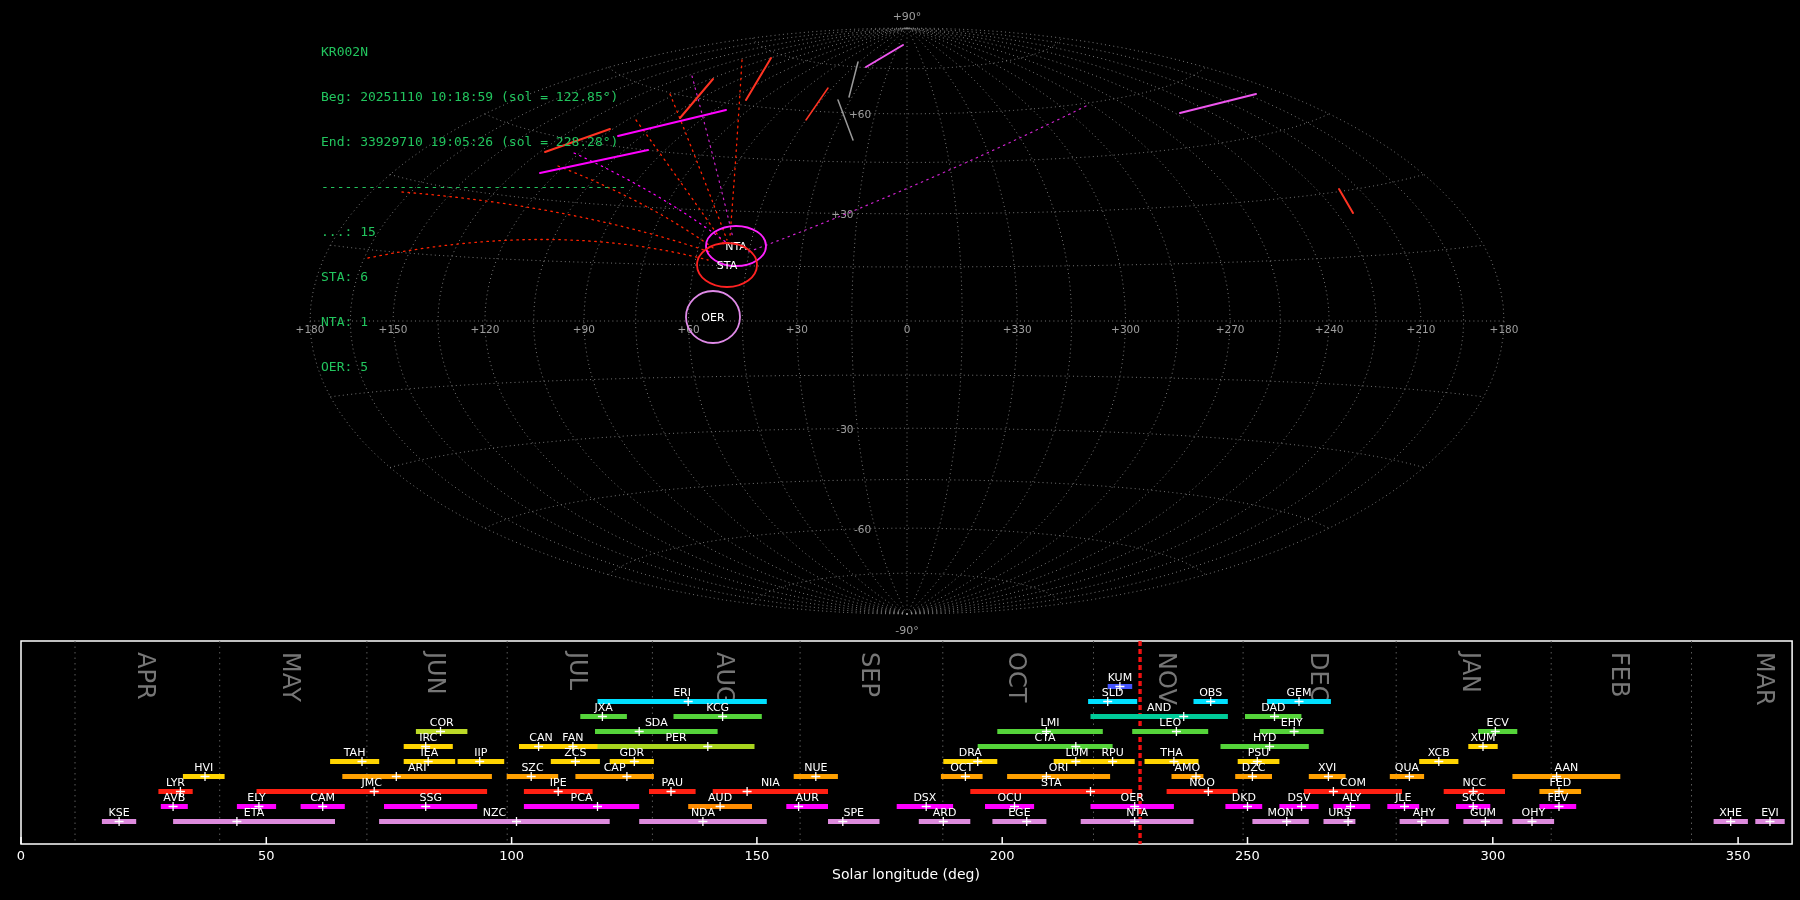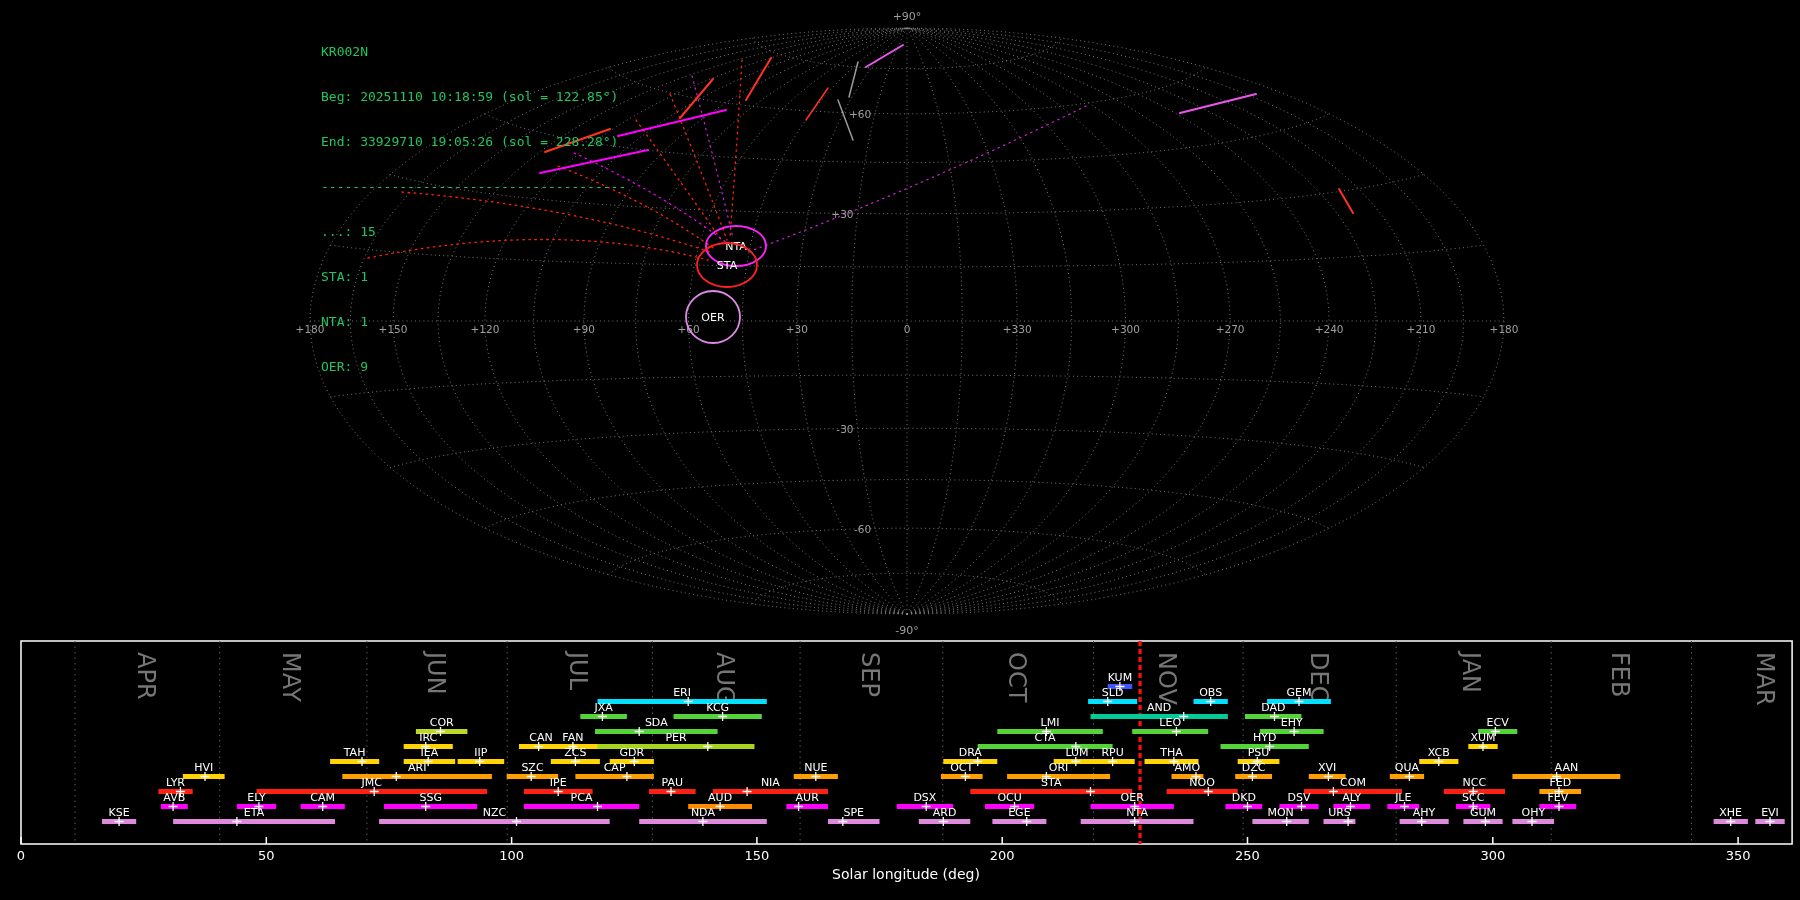--- a/index.html
+++ b/index.html
@@ -10,23 +10,23 @@
 </style>
 </head>
 <body>
 
 <div id="header">
   <div>KR002N</div>
   <div>Beg: 20251110 10:18:59 (sol = 122.85°)</div>
   <div>End: 33929710 19:05:26 (sol = 228.28°)</div>
   <div>---------------------------------------</div>
   <div>...: 15</div>
-  <div>STA: 1</div>
+  <div>STA: 6</div>
   <div>NTA: 1</div>
-  <div>OER: 9</div>
+  <div>OER: 5</div>
 </div>
 
 <svg id="skymap" width="1800" height="640" style="top:0">
     <path d="M907.0,614.0L875.8,613.6L844.6,612.4L813.6,610.4L782.9,607.6L752.5,604.0L722.5,599.7L693.1,594.5L664.2,588.7L636.0,582.1L608.5,574.7L581.9,566.7L556.1,558.0L531.3,548.7L507.5,538.7L484.9,528.2L463.3,517.1L443.0,505.4L424.0,493.2L406.3,480.6L390.0,467.5L375.1,454.0L361.6,440.2L349.7,426.0L339.2,411.5L330.3,396.8L323.0,381.9L317.4,366.8L313.3,351.6L310.8,336.3L310.0,321.0L310.8,305.7L313.3,290.4L317.4,275.2L323.0,260.1L330.3,245.2L339.2,230.5L349.7,216.0L361.6,201.8L375.1,188.0L390.0,174.5L406.3,161.4L424.0,148.8L443.0,136.6L463.3,124.9L484.9,113.8L507.5,103.3L531.3,93.3L556.1,84.0L581.9,75.3L608.5,67.3L636.0,59.9L664.2,53.3L693.1,47.5L722.5,42.3L752.5,38.0L782.9,34.4L813.6,31.6L844.6,29.6L875.8,28.4L907.0,28.0M907.0,614.0L876.1,612.6L845.5,610.4L815.3,607.5L785.6,603.8L756.3,599.4L727.7,594.2L699.7,588.4L672.4,581.8L645.9,574.7L620.3,566.8L595.5,558.4L571.7,549.4L548.9,539.9L527.2,529.8L506.5,519.2L487.0,508.2L468.7,496.7L451.6,484.8L435.7,472.5L421.1,459.9L407.8,446.9L395.9,433.6L385.3,420.1L376.1,406.4L368.2,392.5L361.8,378.4L356.8,364.1L353.2,349.8L351.0,335.4L350.3,321.0L351.0,306.6L353.2,292.2L356.8,277.9L361.8,263.6L368.2,249.5L376.1,235.6L385.3,221.9L395.9,208.4L407.8,195.1L421.1,182.1L435.7,169.5L451.6,157.2L468.7,145.3L487.0,133.8L506.5,122.8L527.2,112.2L548.9,102.1L571.7,92.6L595.5,83.6L620.3,75.2L645.9,67.3L672.4,60.2L699.7,53.6L727.7,47.8L756.3,42.6L785.6,38.2L815.3,34.5L845.5,31.6L876.1,29.4L907.0,28.0M907.0,614.0L877.0,611.6L847.5,608.5L818.6,604.7L790.2,600.2L762.5,595.0L735.5,589.1L709.3,582.7L683.9,575.6L659.3,568.0L635.7,559.8L613.0,551.1L591.2,541.8L570.5,532.2L550.8,522.0L532.1,511.5L514.5,500.5L498.1,489.2L482.8,477.6L468.6,465.7L455.6,453.4L443.8,440.9L433.2,428.2L423.9,415.2L415.7,402.1L408.8,388.8L403.1,375.4L398.7,361.9L395.6,348.3L393.7,334.7L393.0,321.0L393.7,307.3L395.6,293.7L398.7,280.1L403.1,266.6L408.8,253.2L415.7,239.9L423.9,226.8L433.2,213.8L443.8,201.1L455.6,188.6L468.6,176.3L482.8,164.4L498.1,152.8L514.5,141.5L532.1,130.5L550.8,120.0L570.5,109.8L591.2,100.2L613.0,90.9L635.7,82.2L659.3,74.0L683.9,66.4L709.3,59.3L735.5,52.9L762.5,47.0L790.2,41.8L818.6,37.3L847.5,33.5L877.0,30.4L907.0,28.0M907.0,614.0L878.4,610.7L850.5,606.7L823.2,602.1L796.6,596.8L770.8,591.0L745.8,584.5L721.6,577.5L698.3,570.0L675.9,562.0L654.3,553.5L633.7,544.5L614.1,535.2L595.4,525.4L577.7,515.3L561.0,504.8L545.3,494.0L530.7,482.9L517.1,471.5L504.5,459.8L493.0,448.0L482.6,435.9L473.3,423.6L465.0,411.1L457.8,398.5L451.8,385.8L446.8,373.0L442.9,360.0L440.2,347.1L438.5,334.0L437.9,321.0L438.5,308.0L440.2,294.9L442.9,282.0L446.8,269.0L451.8,256.2L457.8,243.5L465.0,230.9L473.3,218.4L482.6,206.1L493.0,194.0L504.5,182.2L517.1,170.5L530.7,159.1L545.3,148.0L561.0,137.2L577.7,126.7L595.4,116.6L614.1,106.8L633.7,97.5L654.3,88.5L675.9,80.0L698.3,72.0L721.6,64.5L745.8,57.5L770.8,51.0L796.6,45.2L823.2,39.9L850.5,35.3L878.4,31.3L907.0,28.0M907.0,614.0L880.3,609.8L854.3,605.1L829.1,599.7L804.7,593.8L781.1,587.3L758.3,580.3L736.4,572.9L715.3,565.0L695.1,556.7L675.8,548.0L657.4,538.9L639.8,529.4L623.2,519.6L607.5,509.5L592.8,499.1L578.9,488.4L566.0,477.5L554.1,466.3L543.0,454.9L533.0,443.4L523.8,431.6L515.7,419.7L508.5,407.7L502.2,395.5L496.9,383.3L492.6,370.9L489.2,358.5L486.8,346.0L485.3,333.5L484.9,321.0L485.3,308.5L486.8,296.0L489.2,283.5L492.6,271.1L496.9,258.7L502.2,246.5L508.5,234.3L515.7,222.3L523.8,210.4L533.0,198.6L543.0,187.1L554.1,175.7L566.0,164.5L578.9,153.6L592.8,142.9L607.5,132.5L623.2,122.4L639.8,112.6L657.4,103.1L675.8,94.0L695.1,85.3L715.3,77.0L736.4,69.1L758.3,61.7L781.1,54.7L804.7,48.2L829.1,42.3L854.3,36.9L880.3,32.2L907.0,28.0M907.0,614.0L882.6,609.0L859.0,603.5L836.2,597.5L814.2,591.0L793.1,584.1L772.7,576.6L753.2,568.8L734.5,560.6L716.7,552.1L699.6,543.2L683.5,534.0L668.1,524.4L653.6,514.6L639.9,504.5L627.0,494.2L614.9,483.7L603.7,472.9L593.4,462.0L583.8,450.8L575.1,439.5L567.2,428.1L560.1,416.5L553.9,404.8L548.5,393.1L544.0,381.2L540.2,369.2L537.3,357.2L535.2,345.2L534.0,333.1L533.6,321.0L534.0,308.9L535.2,296.8L537.3,284.8L540.2,272.8L544.0,260.8L548.5,248.9L553.9,237.2L560.1,225.5L567.2,213.9L575.1,202.5L583.8,191.2L593.4,180.0L603.7,169.1L614.9,158.3L627.0,147.8L639.9,137.5L653.6,127.4L668.1,117.6L683.5,108.0L699.6,98.8L716.7,89.9L734.5,81.4L753.2,73.2L772.7,65.4L793.1,57.9L814.2,51.0L836.2,44.5L859.0,38.5L882.6,33.0L907.0,28.0M907.0,614.0L885.3,608.3L864.4,602.2L844.3,595.6L825.0,588.6L806.5,581.2L788.8,573.4L771.9,565.3L755.7,556.9L740.3,548.1L725.6,539.1L711.6,529.8L698.5,520.2L686.0,510.4L674.3,500.4L663.3,490.2L653.0,479.7L643.5,469.1L634.6,458.4L626.5,447.4L619.1,436.4L612.4,425.2L606.4,413.9L601.1,402.5L596.6,391.0L592.7,379.5L589.5,367.8L587.1,356.2L585.3,344.5L584.3,332.7L583.9,321.0L584.3,309.3L585.3,297.5L587.1,285.8L589.5,274.2L592.7,262.5L596.6,251.0L601.1,239.5L606.4,228.1L612.4,216.8L619.1,205.6L626.5,194.6L634.6,183.6L643.5,172.9L653.0,162.3L663.3,151.8L674.3,141.6L686.0,131.6L698.5,121.8L711.6,112.2L725.6,102.9L740.3,93.9L755.7,85.1L771.9,76.7L788.8,68.6L806.5,60.8L825.0,53.4L844.3,46.4L864.4,39.8L885.3,33.7L907.0,28.0M907.0,614.0L888.4,607.7L870.5,601.0L853.4,594.0L837.0,586.5L821.3,578.8L806.4,570.7L792.1,562.4L778.5,553.7L765.5,544.8L753.2,535.7L741.6,526.3L730.6,516.8L720.2,507.0L710.5,497.0L701.3,486.8L692.8,476.5L684.9,466.0L677.5,455.4L670.8,444.7L664.7,433.8L659.1,422.8L654.2,411.7L649.8,400.6L646.1,389.4L642.9,378.1L640.3,366.7L638.2,355.3L636.8,343.9L635.9,332.5L635.6,321.0L635.9,309.5L636.8,298.1L638.2,286.7L640.3,275.3L642.9,263.9L646.1,252.6L649.8,241.4L654.2,230.3L659.1,219.2L664.7,208.2L670.8,197.3L677.5,186.6L684.9,176.0L692.8,165.5L701.3,155.2L710.5,145.0L720.2,135.0L730.6,125.2L741.6,115.7L753.2,106.3L765.5,97.2L778.5,88.3L792.1,79.6L806.4,71.3L821.3,63.2L837.0,55.5L853.4,48.0L870.5,41.0L888.4,34.3L907.0,28.0M907.0,614.0L891.7,607.2L877.1,600.0L863.2,592.6L849.9,584.8L837.2,576.8L825.1,568.5L813.6,560.0L802.6,551.2L792.2,542.2L782.3,533.0L773.0,523.6L764.2,514.0L755.9,504.2L748.1,494.3L740.8,484.2L734.0,473.9L727.7,463.6L721.8,453.1L716.5,442.5L711.6,431.7L707.2,420.9L703.2,410.0L699.8,399.1L696.8,388.0L694.2,377.0L692.2,365.8L690.6,354.7L689.4,343.4L688.7,332.2L688.5,321.0L688.7,309.8L689.4,298.6L690.6,287.3L692.2,276.2L694.2,265.0L696.8,254.0L699.8,242.9L703.2,232.0L707.2,221.1L711.6,210.3L716.5,199.5L721.8,188.9L727.7,178.4L734.0,168.1L740.8,157.8L748.1,147.7L755.9,137.8L764.2,128.0L773.0,118.4L782.3,109.0L792.2,99.8L802.6,90.8L813.6,82.0L825.1,73.5L837.2,65.2L849.9,57.2L863.2,49.4L877.1,42.0L891.7,34.8L907.0,28.0M907.0,614.0L895.3,606.8L884.2,599.3L873.6,591.5L863.5,583.5L853.9,575.2L844.7,566.8L836.0,558.1L827.8,549.2L819.9,540.1L812.5,530.9L805.5,521.4L798.9,511.8L792.7,502.1L786.8,492.2L781.4,482.1L776.3,472.0L771.5,461.7L767.2,451.3L763.2,440.8L759.5,430.2L756.2,419.5L753.3,408.8L750.7,397.9L748.5,387.1L746.6,376.1L745.0,365.2L743.8,354.1L743.0,343.1L742.5,332.1L742.3,321.0L742.5,309.9L743.0,298.9L743.8,287.9L745.0,276.8L746.6,265.9L748.5,254.9L750.7,244.1L753.3,233.2L756.2,222.5L759.5,211.8L763.2,201.2L767.2,190.7L771.5,180.3L776.3,170.0L781.4,159.9L786.8,149.8L792.7,139.9L798.9,130.2L805.5,120.6L812.5,111.1L819.9,101.9L827.8,92.8L836.0,83.9L844.7,75.2L853.9,66.8L863.5,58.5L873.6,50.5L884.2,42.7L895.3,35.2L907.0,28.0M907.0,614.0L899.1,606.5L891.6,598.7L884.5,590.7L877.7,582.5L871.2,574.1L865.1,565.5L859.3,556.8L853.7,547.8L848.5,538.7L843.6,529.4L838.9,519.9L834.5,510.3L830.3,500.6L826.4,490.7L822.8,480.7L819.4,470.6L816.2,460.4L813.3,450.0L810.7,439.6L808.3,429.1L806.1,418.5L804.1,407.9L802.4,397.1L800.9,386.4L799.7,375.5L798.6,364.7L797.8,353.8L797.3,342.9L796.9,331.9L796.8,321.0L796.9,310.1L797.3,299.1L797.8,288.2L798.6,277.3L799.7,266.5L800.9,255.6L802.4,244.9L804.1,234.1L806.1,223.5L808.3,212.9L810.7,202.4L813.3,192.0L816.2,181.6L819.4,171.4L822.8,161.3L826.4,151.3L830.3,141.4L834.5,131.7L838.9,122.1L843.6,112.6L848.5,103.3L853.7,94.2L859.3,85.2L865.1,76.5L871.2,67.9L877.7,59.5L884.5,51.3L891.6,43.3L899.1,35.5L907.0,28.0M907.0,614.0L903.0,606.3L899.2,598.4L895.7,590.3L892.2,582.0L889.0,573.5L885.9,564.8L883.0,556.0L880.2,547.0L877.6,537.8L875.1,528.5L872.8,519.0L870.6,509.4L868.5,499.7L866.6,489.8L864.8,479.9L863.1,469.8L861.5,459.6L860.0,449.3L858.7,438.9L857.5,428.5L856.4,417.9L855.4,407.3L854.6,396.7L853.8,386.0L853.2,375.2L852.7,364.4L852.3,353.6L852.0,342.7L851.8,331.9L851.8,321.0L851.8,310.1L852.0,299.3L852.3,288.4L852.7,277.6L853.2,266.8L853.8,256.0L854.6,245.3L855.4,234.7L856.4,224.1L857.5,213.5L858.7,203.1L860.0,192.7L861.5,182.4L863.1,172.2L864.8,162.1L866.6,152.2L868.5,142.3L870.6,132.6L872.8,123.0L875.1,113.5L877.6,104.2L880.2,95.0L883.0,86.0L885.9,77.2L889.0,68.5L892.2,60.0L895.7,51.7L899.2,43.6L903.0,35.7L907.0,28.0M907.0,614.0L907.0,606.2L907.0,598.3L907.0,590.1L907.0,581.8L907.0,573.2L907.0,564.6L907.0,555.7L907.0,546.7L907.0,537.5L907.0,528.2L907.0,518.7L907.0,509.1L907.0,499.4L907.0,489.5L907.0,479.6L907.0,469.5L907.0,459.3L907.0,449.0L907.0,438.7L907.0,428.2L907.0,417.7L907.0,407.2L907.0,396.5L907.0,385.8L907.0,375.1L907.0,364.3L907.0,353.5L907.0,342.7L907.0,331.8L907.0,321.0L907.0,310.2L907.0,299.3L907.0,288.5L907.0,277.7L907.0,266.9L907.0,256.2L907.0,245.5L907.0,234.8L907.0,224.3L907.0,213.8L907.0,203.3L907.0,193.0L907.0,182.7L907.0,172.5L907.0,162.4L907.0,152.5L907.0,142.6L907.0,132.9L907.0,123.3L907.0,113.8L907.0,104.5L907.0,95.3L907.0,86.3L907.0,77.4L907.0,68.8L907.0,60.2L907.0,51.9L907.0,43.7L907.0,35.8L907.0,28.0M907.0,614.0L911.0,606.3L914.8,598.4L918.3,590.3L921.8,582.0L925.0,573.5L928.1,564.8L931.0,556.0L933.8,547.0L936.4,537.8L938.9,528.5L941.2,519.0L943.4,509.4L945.5,499.7L947.4,489.8L949.2,479.9L950.9,469.8L952.5,459.6L954.0,449.3L955.3,438.9L956.5,428.5L957.6,417.9L958.6,407.3L959.4,396.7L960.2,386.0L960.8,375.2L961.3,364.4L961.7,353.6L962.0,342.7L962.2,331.9L962.2,321.0L962.2,310.1L962.0,299.3L961.7,288.4L961.3,277.6L960.8,266.8L960.2,256.0L959.4,245.3L958.6,234.7L957.6,224.1L956.5,213.5L955.3,203.1L954.0,192.7L952.5,182.4L950.9,172.2L949.2,162.1L947.4,152.2L945.5,142.3L943.4,132.6L941.2,123.0L938.9,113.5L936.4,104.2L933.8,95.0L931.0,86.0L928.1,77.2L925.0,68.5L921.8,60.0L918.3,51.7L914.8,43.6L911.0,35.7L907.0,28.0M907.0,614.0L914.9,606.5L922.4,598.7L929.5,590.7L936.3,582.5L942.8,574.1L948.9,565.5L954.7,556.8L960.3,547.8L965.5,538.7L970.4,529.4L975.1,519.9L979.5,510.3L983.7,500.6L987.6,490.7L991.2,480.7L994.6,470.6L997.8,460.4L1000.7,450.0L1003.3,439.6L1005.7,429.1L1007.9,418.5L1009.9,407.9L1011.6,397.1L1013.1,386.4L1014.3,375.5L1015.4,364.7L1016.2,353.8L1016.7,342.9L1017.1,331.9L1017.2,321.0L1017.1,310.1L1016.7,299.1L1016.2,288.2L1015.4,277.3L1014.3,266.5L1013.1,255.6L1011.6,244.9L1009.9,234.1L1007.9,223.5L1005.7,212.9L1003.3,202.4L1000.7,192.0L997.8,181.6L994.6,171.4L991.2,161.3L987.6,151.3L983.7,141.4L979.5,131.7L975.1,122.1L970.4,112.6L965.5,103.3L960.3,94.2L954.7,85.2L948.9,76.5L942.8,67.9L936.3,59.5L929.5,51.3L922.4,43.3L914.9,35.5L907.0,28.0M907.0,614.0L918.7,606.8L929.8,599.3L940.4,591.5L950.5,583.5L960.1,575.2L969.3,566.8L978.0,558.1L986.2,549.2L994.1,540.1L1001.5,530.9L1008.5,521.4L1015.1,511.8L1021.3,502.1L1027.2,492.2L1032.6,482.1L1037.7,472.0L1042.5,461.7L1046.8,451.3L1050.8,440.8L1054.5,430.2L1057.8,419.5L1060.7,408.8L1063.3,397.9L1065.5,387.1L1067.4,376.1L1069.0,365.2L1070.2,354.1L1071.0,343.1L1071.5,332.1L1071.7,321.0L1071.5,309.9L1071.0,298.9L1070.2,287.9L1069.0,276.8L1067.4,265.9L1065.5,254.9L1063.3,244.1L1060.7,233.2L1057.8,222.5L1054.5,211.8L1050.8,201.2L1046.8,190.7L1042.5,180.3L1037.7,170.0L1032.6,159.9L1027.2,149.8L1021.3,139.9L1015.1,130.2L1008.5,120.6L1001.5,111.1L994.1,101.9L986.2,92.8L978.0,83.9L969.3,75.2L960.1,66.8L950.5,58.5L940.4,50.5L929.8,42.7L918.7,35.2L907.0,28.0M907.0,614.0L922.3,607.2L936.9,600.0L950.8,592.6L964.1,584.8L976.8,576.8L988.9,568.5L1000.4,560.0L1011.4,551.2L1021.8,542.2L1031.7,533.0L1041.0,523.6L1049.8,514.0L1058.1,504.2L1065.9,494.3L1073.2,484.2L1080.0,473.9L1086.3,463.6L1092.2,453.1L1097.5,442.5L1102.4,431.7L1106.8,420.9L1110.8,410.0L1114.2,399.1L1117.2,388.0L1119.8,377.0L1121.8,365.8L1123.4,354.7L1124.6,343.4L1125.3,332.2L1125.5,321.0L1125.3,309.8L1124.6,298.6L1123.4,287.3L1121.8,276.2L1119.8,265.0L1117.2,254.0L1114.2,242.9L1110.8,232.0L1106.8,221.1L1102.4,210.3L1097.5,199.5L1092.2,188.9L1086.3,178.4L1080.0,168.1L1073.2,157.8L1065.9,147.7L1058.1,137.8L1049.8,128.0L1041.0,118.4L1031.7,109.0L1021.8,99.8L1011.4,90.8L1000.4,82.0L988.9,73.5L976.8,65.2L964.1,57.2L950.8,49.4L936.9,42.0L922.3,34.8L907.0,28.0M907.0,614.0L925.6,607.7L943.5,601.0L960.6,594.0L977.0,586.5L992.7,578.8L1007.6,570.7L1021.9,562.4L1035.5,553.7L1048.5,544.8L1060.8,535.7L1072.4,526.3L1083.4,516.8L1093.8,507.0L1103.5,497.0L1112.7,486.8L1121.2,476.5L1129.1,466.0L1136.5,455.4L1143.2,444.7L1149.3,433.8L1154.9,422.8L1159.8,411.7L1164.2,400.6L1167.9,389.4L1171.1,378.1L1173.7,366.7L1175.8,355.3L1177.2,343.9L1178.1,332.5L1178.4,321.0L1178.1,309.5L1177.2,298.1L1175.8,286.7L1173.7,275.3L1171.1,263.9L1167.9,252.6L1164.2,241.4L1159.8,230.3L1154.9,219.2L1149.3,208.2L1143.2,197.3L1136.5,186.6L1129.1,176.0L1121.2,165.5L1112.7,155.2L1103.5,145.0L1093.8,135.0L1083.4,125.2L1072.4,115.7L1060.8,106.3L1048.5,97.2L1035.5,88.3L1021.9,79.6L1007.6,71.3L992.7,63.2L977.0,55.5L960.6,48.0L943.5,41.0L925.6,34.3L907.0,28.0M907.0,614.0L928.7,608.3L949.6,602.2L969.7,595.6L989.0,588.6L1007.5,581.2L1025.2,573.4L1042.1,565.3L1058.3,556.9L1073.7,548.1L1088.4,539.1L1102.4,529.8L1115.5,520.2L1128.0,510.4L1139.7,500.4L1150.7,490.2L1161.0,479.7L1170.5,469.1L1179.4,458.4L1187.5,447.4L1194.9,436.4L1201.6,425.2L1207.6,413.9L1212.9,402.5L1217.4,391.0L1221.3,379.5L1224.5,367.8L1226.9,356.2L1228.7,344.5L1229.7,332.7L1230.1,321.0L1229.7,309.3L1228.7,297.5L1226.9,285.8L1224.5,274.2L1221.3,262.5L1217.4,251.0L1212.9,239.5L1207.6,228.1L1201.6,216.8L1194.9,205.6L1187.5,194.6L1179.4,183.6L1170.5,172.9L1161.0,162.3L1150.7,151.8L1139.7,141.6L1128.0,131.6L1115.5,121.8L1102.4,112.2L1088.4,102.9L1073.7,93.9L1058.3,85.1L1042.1,76.7L1025.2,68.6L1007.5,60.8L989.0,53.4L969.7,46.4L949.6,39.8L928.7,33.7L907.0,28.0M907.0,614.0L931.4,609.0L955.0,603.5L977.8,597.5L999.8,591.0L1020.9,584.1L1041.3,576.6L1060.8,568.8L1079.5,560.6L1097.3,552.1L1114.4,543.2L1130.5,534.0L1145.9,524.4L1160.4,514.6L1174.1,504.5L1187.0,494.2L1199.1,483.7L1210.3,472.9L1220.6,462.0L1230.2,450.8L1238.9,439.5L1246.8,428.1L1253.9,416.5L1260.1,404.8L1265.5,393.1L1270.0,381.2L1273.8,369.2L1276.7,357.2L1278.8,345.2L1280.0,333.1L1280.4,321.0L1280.0,308.9L1278.8,296.8L1276.7,284.8L1273.8,272.8L1270.0,260.8L1265.5,248.9L1260.1,237.2L1253.9,225.5L1246.8,213.9L1238.9,202.5L1230.2,191.2L1220.6,180.0L1210.3,169.1L1199.1,158.3L1187.0,147.8L1174.1,137.5L1160.4,127.4L1145.9,117.6L1130.5,108.0L1114.4,98.8L1097.3,89.9L1079.5,81.4L1060.8,73.2L1041.3,65.4L1020.9,57.9L999.8,51.0L977.8,44.5L955.0,38.5L931.4,33.0L907.0,28.0M907.0,614.0L933.7,609.8L959.7,605.1L984.9,599.7L1009.3,593.8L1032.9,587.3L1055.7,580.3L1077.6,572.9L1098.7,565.0L1118.9,556.7L1138.2,548.0L1156.6,538.9L1174.2,529.4L1190.8,519.6L1206.5,509.5L1221.2,499.1L1235.1,488.4L1248.0,477.5L1259.9,466.3L1271.0,454.9L1281.0,443.4L1290.2,431.6L1298.3,419.7L1305.5,407.7L1311.8,395.5L1317.1,383.3L1321.4,370.9L1324.8,358.5L1327.2,346.0L1328.7,333.5L1329.1,321.0L1328.7,308.5L1327.2,296.0L1324.8,283.5L1321.4,271.1L1317.1,258.7L1311.8,246.5L1305.5,234.3L1298.3,222.3L1290.2,210.4L1281.0,198.6L1271.0,187.1L1259.9,175.7L1248.0,164.5L1235.1,153.6L1221.2,142.9L1206.5,132.5L1190.8,122.4L1174.2,112.6L1156.6,103.1L1138.2,94.0L1118.9,85.3L1098.7,77.0L1077.6,69.1L1055.7,61.7L1032.9,54.7L1009.3,48.2L984.9,42.3L959.7,36.9L933.7,32.2L907.0,28.0M907.0,614.0L935.6,610.7L963.5,606.7L990.8,602.1L1017.4,596.8L1043.2,591.0L1068.2,584.5L1092.4,577.5L1115.7,570.0L1138.1,562.0L1159.7,553.5L1180.3,544.5L1199.9,535.2L1218.6,525.4L1236.3,515.3L1253.0,504.8L1268.7,494.0L1283.3,482.9L1296.9,471.5L1309.5,459.8L1321.0,448.0L1331.4,435.9L1340.7,423.6L1349.0,411.1L1356.2,398.5L1362.2,385.8L1367.2,373.0L1371.1,360.0L1373.8,347.1L1375.5,334.0L1376.1,321.0L1375.5,308.0L1373.8,294.9L1371.1,282.0L1367.2,269.0L1362.2,256.2L1356.2,243.5L1349.0,230.9L1340.7,218.4L1331.4,206.1L1321.0,194.0L1309.5,182.2L1296.9,170.5L1283.3,159.1L1268.7,148.0L1253.0,137.2L1236.3,126.7L1218.6,116.6L1199.9,106.8L1180.3,97.5L1159.7,88.5L1138.1,80.0L1115.7,72.0L1092.4,64.5L1068.2,57.5L1043.2,51.0L1017.4,45.2L990.8,39.9L963.5,35.3L935.6,31.3L907.0,28.0M907.0,614.0L937.0,611.6L966.5,608.5L995.4,604.7L1023.8,600.2L1051.5,595.0L1078.5,589.1L1104.7,582.7L1130.1,575.6L1154.7,568.0L1178.3,559.8L1201.0,551.1L1222.8,541.8L1243.5,532.2L1263.2,522.0L1281.9,511.5L1299.5,500.5L1315.9,489.2L1331.2,477.6L1345.4,465.7L1358.4,453.4L1370.2,440.9L1380.8,428.2L1390.1,415.2L1398.3,402.1L1405.2,388.8L1410.9,375.4L1415.3,361.9L1418.4,348.3L1420.3,334.7L1421.0,321.0L1420.3,307.3L1418.4,293.7L1415.3,280.1L1410.9,266.6L1405.2,253.2L1398.3,239.9L1390.1,226.8L1380.8,213.8L1370.2,201.1L1358.4,188.6L1345.4,176.3L1331.2,164.4L1315.9,152.8L1299.5,141.5L1281.9,130.5L1263.2,120.0L1243.5,109.8L1222.8,100.2L1201.0,90.9L1178.3,82.2L1154.7,74.0L1130.1,66.4L1104.7,59.3L1078.5,52.9L1051.5,47.0L1023.8,41.8L995.4,37.3L966.5,33.5L937.0,30.4L907.0,28.0M907.0,614.0L937.9,612.6L968.5,610.4L998.7,607.5L1028.4,603.8L1057.7,599.4L1086.3,594.2L1114.3,588.4L1141.6,581.8L1168.1,574.7L1193.7,566.8L1218.5,558.4L1242.3,549.4L1265.1,539.9L1286.8,529.8L1307.5,519.2L1327.0,508.2L1345.3,496.7L1362.4,484.8L1378.3,472.5L1392.9,459.9L1406.2,446.9L1418.1,433.6L1428.7,420.1L1437.9,406.4L1445.8,392.5L1452.2,378.4L1457.2,364.1L1460.8,349.8L1463.0,335.4L1463.7,321.0L1463.0,306.6L1460.8,292.2L1457.2,277.9L1452.2,263.6L1445.8,249.5L1437.9,235.6L1428.7,221.9L1418.1,208.4L1406.2,195.1L1392.9,182.1L1378.3,169.5L1362.4,157.2L1345.3,145.3L1327.0,133.8L1307.5,122.8L1286.8,112.2L1265.1,102.1L1242.3,92.6L1218.5,83.6L1193.7,75.2L1168.1,67.3L1141.6,60.2L1114.3,53.6L1086.3,47.8L1057.7,42.6L1028.4,38.2L998.7,34.5L968.5,31.6L937.9,29.4L907.0,28.0M907.0,614.0L938.2,613.6L969.4,612.4L1000.4,610.4L1031.1,607.6L1061.5,604.0L1091.5,599.7L1120.9,594.5L1149.8,588.7L1178.0,582.1L1205.5,574.7L1232.1,566.7L1257.9,558.0L1282.7,548.7L1306.5,538.7L1329.1,528.2L1350.7,517.1L1371.0,505.4L1390.0,493.2L1407.7,480.6L1424.0,467.5L1438.9,454.0L1452.4,440.2L1464.3,426.0L1474.8,411.5L1483.7,396.8L1491.0,381.9L1496.6,366.8L1500.7,351.6L1503.2,336.3L1504.0,321.0L1503.2,305.7L1500.7,290.4L1496.6,275.2L1491.0,260.1L1483.7,245.2L1474.8,230.5L1464.3,216.0L1452.4,201.8L1438.9,188.0L1424.0,174.5L1407.7,161.4L1390.0,148.8L1371.0,136.6L1350.7,124.9L1329.1,113.8L1306.5,103.3L1282.7,93.3L1257.9,84.0L1232.1,75.3L1205.5,67.3L1178.0,59.9L1149.8,53.3L1120.9,47.5L1091.5,42.3L1061.5,38.0L1031.1,34.4L1000.4,31.6L969.4,29.6L938.2,28.4L907.0,28.0M752.5,604.0L753.1,603.1L753.7,602.1L754.5,601.2L755.4,600.3L756.3,599.4L757.4,598.5L758.5,597.6L759.8,596.7L761.1,595.8L762.5,595.0L764.0,594.2L765.6,593.3L767.3,592.5L769.0,591.7L770.8,591.0L772.7,590.2L774.7,589.5L776.8,588.7L778.9,588.0L781.1,587.3L783.4,586.6L785.7,586.0L788.1,585.3L790.5,584.7L793.1,584.1L795.6,583.4L798.3,582.9L801.0,582.3L803.7,581.7L806.5,581.2L809.4,580.7L812.3,580.2L815.3,579.7L818.3,579.2L821.3,578.8L824.4,578.4L827.5,577.9L830.7,577.5L833.9,577.2L837.2,576.8L840.5,576.5L843.8,576.1L847.1,575.8L850.5,575.5L853.9,575.2L857.3,575.0L860.8,574.7L864.2,574.5L867.7,574.3L871.2,574.1L874.8,574.0L878.3,573.8L881.9,573.7L885.4,573.6L889.0,573.5L892.6,573.4L896.2,573.3L899.8,573.3L903.4,573.3L907.0,573.2L910.6,573.3L914.2,573.3L917.8,573.3L921.4,573.4L925.0,573.5L928.6,573.6L932.1,573.7L935.7,573.8L939.2,574.0L942.8,574.1L946.3,574.3L949.8,574.5L953.2,574.7L956.7,575.0L960.1,575.2L963.5,575.5L966.9,575.8L970.2,576.1L973.5,576.5L976.8,576.8L980.1,577.2L983.3,577.5L986.5,577.9L989.6,578.4L992.7,578.8L995.7,579.2L998.7,579.7L1001.7,580.2L1004.6,580.7L1007.5,581.2L1010.3,581.7L1013.0,582.3L1015.7,582.9L1018.4,583.4L1020.9,584.1L1023.5,584.7L1025.9,585.3L1028.3,586.0L1030.6,586.6L1032.9,587.3L1035.1,588.0L1037.2,588.7L1039.3,589.5L1041.3,590.2L1043.2,591.0L1045.0,591.7L1046.7,592.5L1048.4,593.3L1050.0,594.2L1051.5,595.0L1052.9,595.8L1054.2,596.7L1055.5,597.6L1056.6,598.5L1057.7,599.4L1058.6,600.3L1059.5,601.2L1060.3,602.1L1060.9,603.1L1061.5,604.0M608.5,574.7L610.5,573.1L612.7,571.5L615.1,569.9L617.6,568.4L620.3,566.8L623.1,565.4L626.0,563.9L629.1,562.5L632.3,561.1L635.7,559.8L639.2,558.4L642.8,557.2L646.5,555.9L650.4,554.7L654.3,553.5L658.4,552.3L662.6,551.2L666.9,550.1L671.3,549.0L675.8,548.0L680.4,546.9L685.1,546.0L689.8,545.0L694.7,544.1L699.6,543.2L704.7,542.3L709.8,541.5L715.0,540.6L720.2,539.9L725.6,539.1L731.0,538.4L736.5,537.7L742.0,537.0L747.6,536.3L753.2,535.7L759.0,535.1L764.7,534.5L770.5,534.0L776.4,533.5L782.3,533.0L788.3,532.5L794.3,532.1L800.3,531.6L806.4,531.2L812.5,530.9L818.7,530.5L824.9,530.2L831.1,529.9L837.3,529.6L843.6,529.4L849.8,529.1L856.1,528.9L862.5,528.8L868.8,528.6L875.1,528.5L881.5,528.4L887.9,528.3L894.2,528.2L900.6,528.2L907.0,528.2L913.4,528.2L919.8,528.2L926.1,528.3L932.5,528.4L938.9,528.5L945.2,528.6L951.5,528.8L957.9,528.9L964.2,529.1L970.4,529.4L976.7,529.6L982.9,529.9L989.1,530.2L995.3,530.5L1001.5,530.9L1007.6,531.2L1013.7,531.6L1019.7,532.1L1025.7,532.5L1031.7,533.0L1037.6,533.5L1043.5,534.0L1049.3,534.5L1055.0,535.1L1060.8,535.7L1066.4,536.3L1072.0,537.0L1077.5,537.7L1083.0,538.4L1088.4,539.1L1093.8,539.9L1099.0,540.6L1104.2,541.5L1109.3,542.3L1114.4,543.2L1119.3,544.1L1124.2,545.0L1128.9,546.0L1133.6,546.9L1138.2,548.0L1142.7,549.0L1147.1,550.1L1151.4,551.2L1155.6,552.3L1159.7,553.5L1163.6,554.7L1167.5,555.9L1171.2,557.2L1174.8,558.4L1178.3,559.8L1181.7,561.1L1184.9,562.5L1188.0,563.9L1190.9,565.4L1193.7,566.8L1196.4,568.4L1198.9,569.9L1201.3,571.5L1203.5,573.1L1205.5,574.7M484.9,528.2L488.9,526.3L493.0,524.5L497.4,522.7L501.9,520.9L506.5,519.2L511.4,517.6L516.3,516.0L521.5,514.4L526.7,512.9L532.1,511.5L537.6,510.1L543.3,508.7L549.1,507.4L555.0,506.1L561.0,504.8L567.1,503.6L573.4,502.4L579.7,501.3L586.2,500.2L592.8,499.1L599.4,498.0L606.2,497.0L613.0,496.1L620.0,495.1L627.0,494.2L634.1,493.4L641.3,492.5L648.5,491.7L655.9,490.9L663.3,490.2L670.8,489.4L678.3,488.7L685.9,488.1L693.6,487.4L701.3,486.8L709.1,486.2L716.9,485.7L724.8,485.1L732.8,484.6L740.8,484.2L748.8,483.7L756.9,483.3L765.0,482.9L773.2,482.5L781.4,482.1L789.6,481.8L797.8,481.5L806.1,481.2L814.4,480.9L822.8,480.7L831.1,480.5L839.5,480.3L847.9,480.1L856.3,480.0L864.8,479.9L873.2,479.8L881.6,479.7L890.1,479.6L898.5,479.6L907.0,479.6L915.5,479.6L923.9,479.6L932.4,479.7L940.8,479.8L949.2,479.9L957.7,480.0L966.1,480.1L974.5,480.3L982.9,480.5L991.2,480.7L999.6,480.9L1007.9,481.2L1016.2,481.5L1024.4,481.8L1032.6,482.1L1040.8,482.5L1049.0,482.9L1057.1,483.3L1065.2,483.7L1073.2,484.2L1081.2,484.6L1089.2,485.1L1097.1,485.7L1104.9,486.2L1112.7,486.8L1120.4,487.4L1128.1,488.1L1135.7,488.7L1143.2,489.4L1150.7,490.2L1158.1,490.9L1165.5,491.7L1172.7,492.5L1179.9,493.4L1187.0,494.2L1194.0,495.1L1201.0,496.1L1207.8,497.0L1214.6,498.0L1221.2,499.1L1227.8,500.2L1234.3,501.3L1240.6,502.4L1246.9,503.6L1253.0,504.8L1259.0,506.1L1264.9,507.4L1270.7,508.7L1276.4,510.1L1281.9,511.5L1287.3,512.9L1292.5,514.4L1297.7,516.0L1302.6,517.6L1307.5,519.2L1312.1,520.9L1316.6,522.7L1321.0,524.5L1325.1,526.3L1329.1,528.2M390.0,467.5L395.9,465.9L402.0,464.3L408.2,462.8L414.6,461.3L421.1,459.9L427.8,458.5L434.6,457.1L441.5,455.9L448.5,454.6L455.6,453.4L462.9,452.2L470.3,451.1L477.7,450.0L485.3,449.0L493.0,448.0L500.8,447.0L508.7,446.0L516.7,445.1L524.8,444.2L533.0,443.4L541.2,442.6L549.6,441.8L558.0,441.0L566.5,440.3L575.1,439.5L583.7,438.9L592.5,438.2L601.3,437.6L610.2,437.0L619.1,436.4L628.1,435.8L637.2,435.3L646.3,434.8L655.4,434.3L664.7,433.8L674.0,433.3L683.3,432.9L692.7,432.5L702.1,432.1L711.6,431.7L721.1,431.4L730.7,431.1L740.2,430.8L749.9,430.5L759.5,430.2L769.2,429.9L778.9,429.7L788.7,429.5L798.5,429.3L808.3,429.1L818.1,428.9L827.9,428.8L837.8,428.7L847.6,428.6L857.5,428.5L867.4,428.4L877.3,428.3L887.2,428.3L897.1,428.3L907.0,428.2L916.9,428.3L926.8,428.3L936.7,428.3L946.6,428.4L956.5,428.5L966.4,428.6L976.2,428.7L986.1,428.8L995.9,428.9L1005.7,429.1L1015.5,429.3L1025.3,429.5L1035.1,429.7L1044.8,429.9L1054.5,430.2L1064.1,430.5L1073.8,430.8L1083.3,431.1L1092.9,431.4L1102.4,431.7L1111.9,432.1L1121.3,432.5L1130.7,432.9L1140.0,433.3L1149.3,433.8L1158.6,434.3L1167.7,434.8L1176.8,435.3L1185.9,435.8L1194.9,436.4L1203.8,437.0L1212.7,437.6L1221.5,438.2L1230.3,438.9L1238.9,439.5L1247.5,440.3L1256.0,441.0L1264.4,441.8L1272.8,442.6L1281.0,443.4L1289.2,444.2L1297.3,445.1L1305.3,446.0L1313.2,447.0L1321.0,448.0L1328.7,449.0L1336.3,450.0L1343.7,451.1L1351.1,452.2L1358.4,453.4L1365.5,454.6L1372.5,455.9L1379.4,457.1L1386.2,458.5L1392.9,459.9L1399.4,461.3L1405.8,462.8L1412.0,464.3L1418.1,465.9L1424.0,467.5M330.3,396.8L337.7,395.9L345.2,395.0L352.7,394.1L360.4,393.3L368.2,392.5L376.1,391.7L384.2,390.9L392.3,390.2L400.5,389.5L408.8,388.8L417.2,388.2L425.7,387.5L434.3,386.9L443.0,386.4L451.8,385.8L460.6,385.3L469.6,384.7L478.6,384.2L487.7,383.7L496.9,383.3L506.2,382.8L515.5,382.4L524.9,382.0L534.4,381.6L544.0,381.2L553.6,380.8L563.3,380.4L573.0,380.1L582.8,379.8L592.7,379.5L602.6,379.2L612.6,378.9L622.6,378.6L632.7,378.3L642.9,378.1L653.0,377.8L663.3,377.6L673.6,377.4L683.9,377.2L694.2,377.0L704.6,376.8L715.1,376.6L725.5,376.4L736.0,376.3L746.6,376.1L757.1,376.0L767.7,375.9L778.4,375.7L789.0,375.6L799.7,375.5L810.3,375.5L821.0,375.4L831.7,375.3L842.5,375.2L853.2,375.2L864.0,375.2L874.7,375.1L885.5,375.1L896.2,375.1L907.0,375.1L917.8,375.1L928.5,375.1L939.3,375.1L950.0,375.2L960.8,375.2L971.5,375.2L982.3,375.3L993.0,375.4L1003.7,375.5L1014.3,375.5L1025.0,375.6L1035.6,375.7L1046.3,375.9L1056.9,376.0L1067.4,376.1L1078.0,376.3L1088.5,376.4L1098.9,376.6L1109.4,376.8L1119.8,377.0L1130.1,377.2L1140.4,377.4L1150.7,377.6L1161.0,377.8L1171.1,378.1L1181.3,378.3L1191.4,378.6L1201.4,378.9L1211.4,379.2L1221.3,379.5L1231.2,379.8L1241.0,380.1L1250.7,380.4L1260.4,380.8L1270.0,381.2L1279.6,381.6L1289.1,382.0L1298.5,382.4L1307.8,382.8L1317.1,383.3L1326.3,383.7L1335.4,384.2L1344.4,384.7L1353.4,385.3L1362.2,385.8L1371.0,386.4L1379.7,386.9L1388.3,387.5L1396.8,388.2L1405.2,388.8L1413.5,389.5L1421.7,390.2L1429.8,390.9L1437.9,391.7L1445.8,392.5L1453.6,393.3L1461.3,394.1L1468.8,395.0L1476.3,395.9L1483.7,396.8M310.0,321.0L317.9,321.0L325.8,321.0L333.9,321.0L342.1,321.0L350.3,321.0L358.7,321.0L367.1,321.0L375.7,321.0L384.3,321.0L393.0,321.0L401.8,321.0L410.7,321.0L419.7,321.0L428.8,321.0L437.9,321.0L447.2,321.0L456.5,321.0L465.9,321.0L475.3,321.0L484.9,321.0L494.5,321.0L504.1,321.0L513.9,321.0L523.7,321.0L533.6,321.0L543.5,321.0L553.5,321.0L563.6,321.0L573.7,321.0L583.9,321.0L594.1,321.0L604.4,321.0L614.8,321.0L625.2,321.0L635.6,321.0L646.1,321.0L656.6,321.0L667.2,321.0L677.8,321.0L688.5,321.0L699.2,321.0L709.9,321.0L720.7,321.0L731.5,321.0L742.3,321.0L753.1,321.0L764.0,321.0L774.9,321.0L785.9,321.0L796.8,321.0L807.8,321.0L818.7,321.0L829.7,321.0L840.8,321.0L851.8,321.0L862.8,321.0L873.9,321.0L884.9,321.0L895.9,321.0L907.0,321.0L918.1,321.0L929.1,321.0L940.1,321.0L951.2,321.0L962.2,321.0L973.2,321.0L984.3,321.0L995.3,321.0L1006.2,321.0L1017.2,321.0L1028.1,321.0L1039.1,321.0L1050.0,321.0L1060.9,321.0L1071.7,321.0L1082.5,321.0L1093.3,321.0L1104.1,321.0L1114.8,321.0L1125.5,321.0L1136.2,321.0L1146.8,321.0L1157.4,321.0L1167.9,321.0L1178.4,321.0L1188.8,321.0L1199.2,321.0L1209.6,321.0L1219.9,321.0L1230.1,321.0L1240.3,321.0L1250.4,321.0L1260.5,321.0L1270.5,321.0L1280.4,321.0L1290.3,321.0L1300.1,321.0L1309.9,321.0L1319.5,321.0L1329.1,321.0L1338.7,321.0L1348.1,321.0L1357.5,321.0L1366.8,321.0L1376.1,321.0L1385.2,321.0L1394.3,321.0L1403.3,321.0L1412.2,321.0L1421.0,321.0L1429.7,321.0L1438.3,321.0L1446.9,321.0L1455.3,321.0L1463.7,321.0L1471.9,321.0L1480.1,321.0L1488.2,321.0L1496.1,321.0L1504.0,321.0M330.3,245.2L337.7,246.1L345.2,247.0L352.7,247.9L360.4,248.7L368.2,249.5L376.1,250.3L384.2,251.1L392.3,251.8L400.5,252.5L408.8,253.2L417.2,253.8L425.7,254.5L434.3,255.1L443.0,255.6L451.8,256.2L460.6,256.7L469.6,257.3L478.6,257.8L487.7,258.3L496.9,258.7L506.2,259.2L515.5,259.6L524.9,260.0L534.4,260.4L544.0,260.8L553.6,261.2L563.3,261.6L573.0,261.9L582.8,262.2L592.7,262.5L602.6,262.8L612.6,263.1L622.6,263.4L632.7,263.7L642.9,263.9L653.0,264.2L663.3,264.4L673.6,264.6L683.9,264.8L694.2,265.0L704.6,265.2L715.1,265.4L725.5,265.6L736.0,265.7L746.6,265.9L757.1,266.0L767.7,266.1L778.4,266.3L789.0,266.4L799.7,266.5L810.3,266.5L821.0,266.6L831.7,266.7L842.5,266.8L853.2,266.8L864.0,266.8L874.7,266.9L885.5,266.9L896.2,266.9L907.0,266.9L917.8,266.9L928.5,266.9L939.3,266.9L950.0,266.8L960.8,266.8L971.5,266.8L982.3,266.7L993.0,266.6L1003.7,266.5L1014.3,266.5L1025.0,266.4L1035.6,266.3L1046.3,266.1L1056.9,266.0L1067.4,265.9L1078.0,265.7L1088.5,265.6L1098.9,265.4L1109.4,265.2L1119.8,265.0L1130.1,264.8L1140.4,264.6L1150.7,264.4L1161.0,264.2L1171.1,263.9L1181.3,263.7L1191.4,263.4L1201.4,263.1L1211.4,262.8L1221.3,262.5L1231.2,262.2L1241.0,261.9L1250.7,261.6L1260.4,261.2L1270.0,260.8L1279.6,260.4L1289.1,260.0L1298.5,259.6L1307.8,259.2L1317.1,258.7L1326.3,258.3L1335.4,257.8L1344.4,257.3L1353.4,256.7L1362.2,256.2L1371.0,255.6L1379.7,255.1L1388.3,254.5L1396.8,253.8L1405.2,253.2L1413.5,252.5L1421.7,251.8L1429.8,251.1L1437.9,250.3L1445.8,249.5L1453.6,248.7L1461.3,247.9L1468.8,247.0L1476.3,246.1L1483.7,245.2M390.0,174.5L395.9,176.1L402.0,177.7L408.2,179.2L414.6,180.7L421.1,182.1L427.8,183.5L434.6,184.9L441.5,186.1L448.5,187.4L455.6,188.6L462.9,189.8L470.3,190.9L477.7,192.0L485.3,193.0L493.0,194.0L500.8,195.0L508.7,196.0L516.7,196.9L524.8,197.8L533.0,198.6L541.2,199.4L549.6,200.2L558.0,201.0L566.5,201.7L575.1,202.5L583.7,203.1L592.5,203.8L601.3,204.4L610.2,205.0L619.1,205.6L628.1,206.2L637.2,206.7L646.3,207.2L655.4,207.7L664.7,208.2L674.0,208.7L683.3,209.1L692.7,209.5L702.1,209.9L711.6,210.3L721.1,210.6L730.7,210.9L740.2,211.2L749.9,211.5L759.5,211.8L769.2,212.1L778.9,212.3L788.7,212.5L798.5,212.7L808.3,212.9L818.1,213.1L827.9,213.2L837.8,213.3L847.6,213.4L857.5,213.5L867.4,213.6L877.3,213.7L887.2,213.7L897.1,213.7L907.0,213.8L916.9,213.7L926.8,213.7L936.7,213.7L946.6,213.6L956.5,213.5L966.4,213.4L976.2,213.3L986.1,213.2L995.9,213.1L1005.7,212.9L1015.5,212.7L1025.3,212.5L1035.1,212.3L1044.8,212.1L1054.5,211.8L1064.1,211.5L1073.8,211.2L1083.3,210.9L1092.9,210.6L1102.4,210.3L1111.9,209.9L1121.3,209.5L1130.7,209.1L1140.0,208.7L1149.3,208.2L1158.6,207.7L1167.7,207.2L1176.8,206.7L1185.9,206.2L1194.9,205.6L1203.8,205.0L1212.7,204.4L1221.5,203.8L1230.3,203.1L1238.9,202.5L1247.5,201.7L1256.0,201.0L1264.4,200.2L1272.8,199.4L1281.0,198.6L1289.2,197.8L1297.3,196.9L1305.3,196.0L1313.2,195.0L1321.0,194.0L1328.7,193.0L1336.3,192.0L1343.7,190.9L1351.1,189.8L1358.4,188.6L1365.5,187.4L1372.5,186.1L1379.4,184.9L1386.2,183.5L1392.9,182.1L1399.4,180.7L1405.8,179.2L1412.0,177.7L1418.1,176.1L1424.0,174.5M484.9,113.8L488.9,115.7L493.0,117.5L497.4,119.3L501.9,121.1L506.5,122.8L511.4,124.4L516.3,126.0L521.5,127.6L526.7,129.1L532.1,130.5L537.6,131.9L543.3,133.3L549.1,134.6L555.0,135.9L561.0,137.2L567.1,138.4L573.4,139.6L579.7,140.7L586.2,141.8L592.8,142.9L599.4,144.0L606.2,145.0L613.0,145.9L620.0,146.9L627.0,147.8L634.1,148.6L641.3,149.5L648.5,150.3L655.9,151.1L663.3,151.8L670.8,152.6L678.3,153.3L685.9,153.9L693.6,154.6L701.3,155.2L709.1,155.8L716.9,156.3L724.8,156.9L732.8,157.4L740.8,157.8L748.8,158.3L756.9,158.7L765.0,159.1L773.2,159.5L781.4,159.9L789.6,160.2L797.8,160.5L806.1,160.8L814.4,161.1L822.8,161.3L831.1,161.5L839.5,161.7L847.9,161.9L856.3,162.0L864.8,162.1L873.2,162.2L881.6,162.3L890.1,162.4L898.5,162.4L907.0,162.4L915.5,162.4L923.9,162.4L932.4,162.3L940.8,162.2L949.2,162.1L957.7,162.0L966.1,161.9L974.5,161.7L982.9,161.5L991.2,161.3L999.6,161.1L1007.9,160.8L1016.2,160.5L1024.4,160.2L1032.6,159.9L1040.8,159.5L1049.0,159.1L1057.1,158.7L1065.2,158.3L1073.2,157.8L1081.2,157.4L1089.2,156.9L1097.1,156.3L1104.9,155.8L1112.7,155.2L1120.4,154.6L1128.1,153.9L1135.7,153.3L1143.2,152.6L1150.7,151.8L1158.1,151.1L1165.5,150.3L1172.7,149.5L1179.9,148.6L1187.0,147.8L1194.0,146.9L1201.0,145.9L1207.8,145.0L1214.6,144.0L1221.2,142.9L1227.8,141.8L1234.3,140.7L1240.6,139.6L1246.9,138.4L1253.0,137.2L1259.0,135.9L1264.9,134.6L1270.7,133.3L1276.4,131.9L1281.9,130.5L1287.3,129.1L1292.5,127.6L1297.7,126.0L1302.6,124.4L1307.5,122.8L1312.1,121.1L1316.6,119.3L1321.0,117.5L1325.1,115.7L1329.1,113.8M608.5,67.3L610.5,68.9L612.7,70.5L615.1,72.1L617.6,73.6L620.3,75.2L623.1,76.6L626.0,78.1L629.1,79.5L632.3,80.9L635.7,82.2L639.2,83.6L642.8,84.8L646.5,86.1L650.4,87.3L654.3,88.5L658.4,89.7L662.6,90.8L666.9,91.9L671.3,93.0L675.8,94.0L680.4,95.1L685.1,96.0L689.8,97.0L694.7,97.9L699.6,98.8L704.7,99.7L709.8,100.5L715.0,101.4L720.2,102.1L725.6,102.9L731.0,103.6L736.5,104.3L742.0,105.0L747.6,105.7L753.2,106.3L759.0,106.9L764.7,107.5L770.5,108.0L776.4,108.5L782.3,109.0L788.3,109.5L794.3,109.9L800.3,110.4L806.4,110.8L812.5,111.1L818.7,111.5L824.9,111.8L831.1,112.1L837.3,112.4L843.6,112.6L849.8,112.9L856.1,113.1L862.5,113.2L868.8,113.4L875.1,113.5L881.5,113.6L887.9,113.7L894.2,113.8L900.6,113.8L907.0,113.8L913.4,113.8L919.8,113.8L926.1,113.7L932.5,113.6L938.9,113.5L945.2,113.4L951.5,113.2L957.9,113.1L964.2,112.9L970.4,112.6L976.7,112.4L982.9,112.1L989.1,111.8L995.3,111.5L1001.5,111.1L1007.6,110.8L1013.7,110.4L1019.7,109.9L1025.7,109.5L1031.7,109.0L1037.6,108.5L1043.5,108.0L1049.3,107.5L1055.0,106.9L1060.8,106.3L1066.4,105.7L1072.0,105.0L1077.5,104.3L1083.0,103.6L1088.4,102.9L1093.8,102.1L1099.0,101.4L1104.2,100.5L1109.3,99.7L1114.4,98.8L1119.3,97.9L1124.2,97.0L1128.9,96.0L1133.6,95.1L1138.2,94.0L1142.7,93.0L1147.1,91.9L1151.4,90.8L1155.6,89.7L1159.7,88.5L1163.6,87.3L1167.5,86.1L1171.2,84.8L1174.8,83.6L1178.3,82.2L1181.7,80.9L1184.9,79.5L1188.0,78.1L1190.9,76.6L1193.7,75.2L1196.4,73.6L1198.9,72.1L1201.3,70.5L1203.5,68.9L1205.5,67.3M752.5,38.0L753.1,38.9L753.7,39.9L754.5,40.8L755.4,41.7L756.3,42.6L757.4,43.5L758.5,44.4L759.8,45.3L761.1,46.2L762.5,47.0L764.0,47.8L765.6,48.7L767.3,49.5L769.0,50.3L770.8,51.0L772.7,51.8L774.7,52.5L776.8,53.3L778.9,54.0L781.1,54.7L783.4,55.4L785.7,56.0L788.1,56.7L790.5,57.3L793.1,57.9L795.6,58.6L798.3,59.1L801.0,59.7L803.7,60.3L806.5,60.8L809.4,61.3L812.3,61.8L815.3,62.3L818.3,62.8L821.3,63.2L824.4,63.6L827.5,64.1L830.7,64.5L833.9,64.8L837.2,65.2L840.5,65.5L843.8,65.9L847.1,66.2L850.5,66.5L853.9,66.8L857.3,67.0L860.8,67.3L864.2,67.5L867.7,67.7L871.2,67.9L874.8,68.0L878.3,68.2L881.9,68.3L885.4,68.4L889.0,68.5L892.6,68.6L896.2,68.7L899.8,68.7L903.4,68.7L907.0,68.8L910.6,68.7L914.2,68.7L917.8,68.7L921.4,68.6L925.0,68.5L928.6,68.4L932.1,68.3L935.7,68.2L939.2,68.0L942.8,67.9L946.3,67.7L949.8,67.5L953.2,67.3L956.7,67.0L960.1,66.8L963.5,66.5L966.9,66.2L970.2,65.9L973.5,65.5L976.8,65.2L980.1,64.8L983.3,64.5L986.5,64.1L989.6,63.6L992.7,63.2L995.7,62.8L998.7,62.3L1001.7,61.8L1004.6,61.3L1007.5,60.8L1010.3,60.3L1013.0,59.7L1015.7,59.1L1018.4,58.6L1020.9,57.9L1023.5,57.3L1025.9,56.7L1028.3,56.0L1030.6,55.4L1032.9,54.7L1035.1,54.0L1037.2,53.3L1039.3,52.5L1041.3,51.8L1043.2,51.0L1045.0,50.3L1046.7,49.5L1048.4,48.7L1050.0,47.8L1051.5,47.0L1052.9,46.2L1054.2,45.3L1055.5,44.4L1056.6,43.5L1057.7,42.6L1058.6,41.7L1059.5,40.8L1060.3,39.9L1060.9,38.9L1061.5,38.0" fill="none" stroke="#8a8a8a" stroke-width="1" stroke-dasharray="1 3.2" opacity="0.85"></path>
     <text x="310.0" y="333" fill="#9e9e9e" font-size="10.5" text-anchor="middle" font-family="DejaVu Sans, sans-serif">+180</text>
     <text x="393.0" y="333" fill="#9e9e9e" font-size="10.5" text-anchor="middle" font-family="DejaVu Sans, sans-serif">+150</text>
     <text x="484.9" y="333" fill="#9e9e9e" font-size="10.5" text-anchor="middle" font-family="DejaVu Sans, sans-serif">+120</text>
     <text x="583.9" y="333" fill="#9e9e9e" font-size="10.5" text-anchor="middle" font-family="DejaVu Sans, sans-serif">+90</text>
     <text x="688.5" y="333" fill="#9e9e9e" font-size="10.5" text-anchor="middle" font-family="DejaVu Sans, sans-serif">+60</text>
     <text x="796.8" y="333" fill="#9e9e9e" font-size="10.5" text-anchor="middle" font-family="DejaVu Sans, sans-serif">+30</text>

